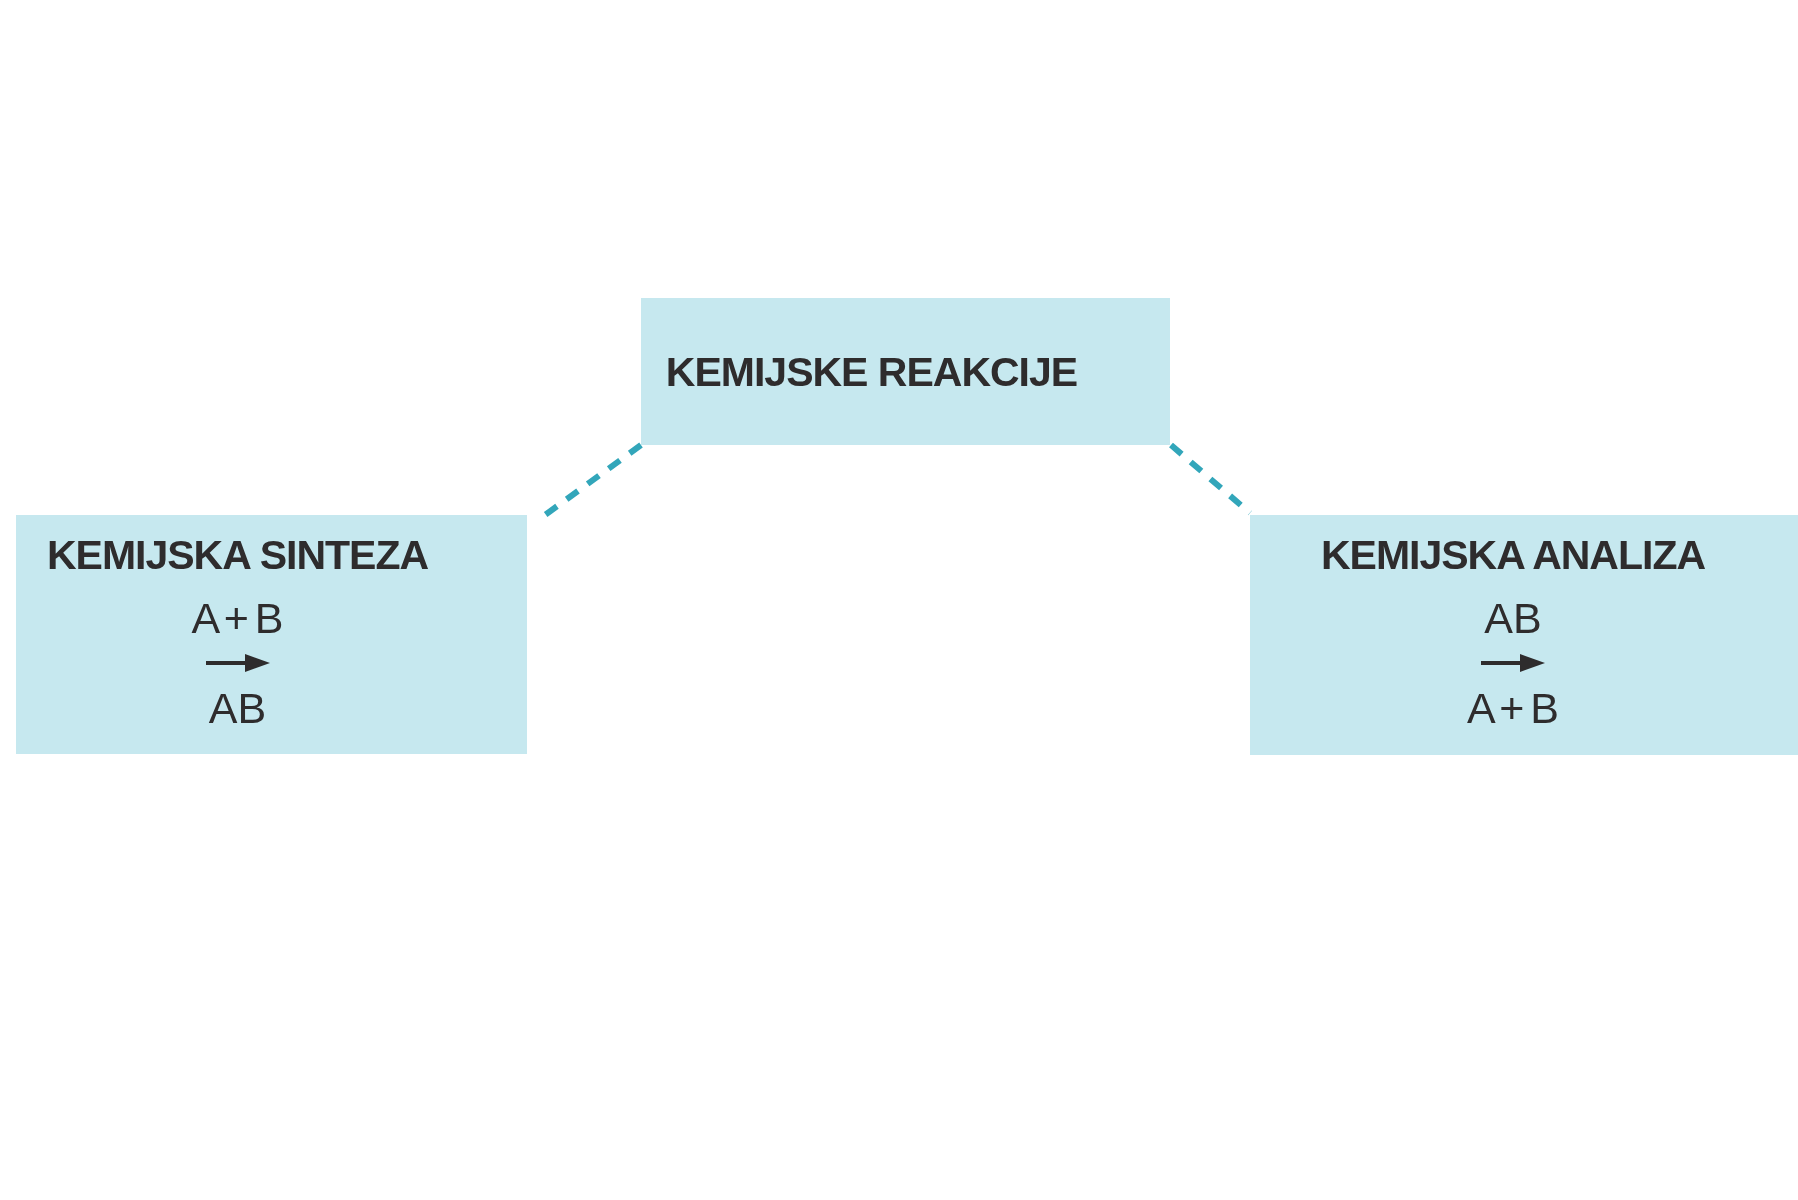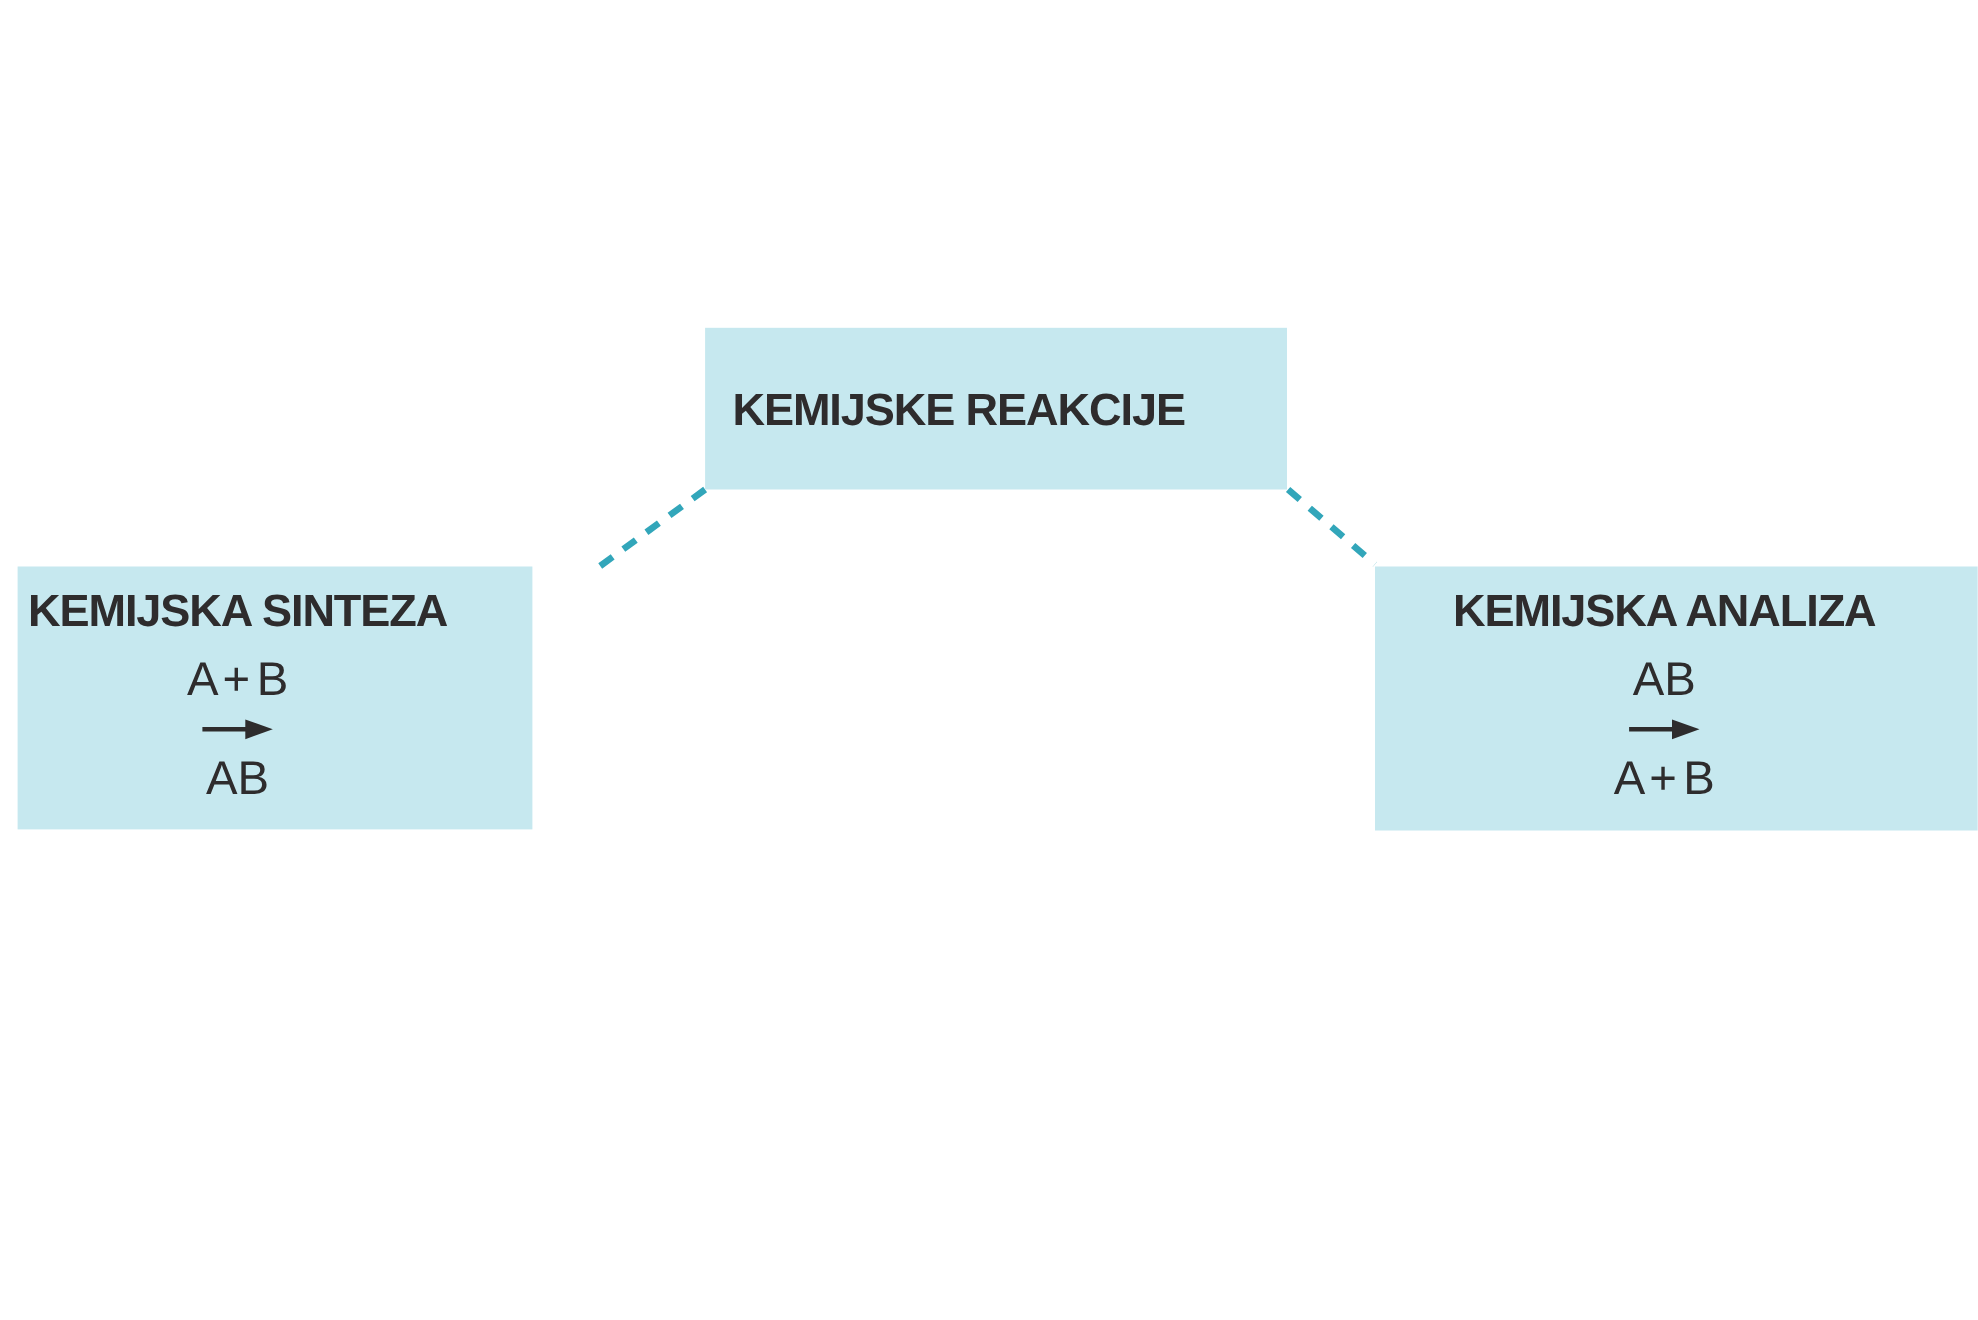--- a/index.html
+++ b/index.html
@@ -43,21 +43,21 @@
   }
   .node-root {
     left: 641px;
     top: 298px;
     width: 529px;
     height: 147px;
   }
   .node-left {
     left: 16px;
     top: 515px;
-    width: 468px;
+    width: 511px;
     height: 239px;
   }
   .node-right {
     left: 1250px;
     top: 515px;
     width: 594px;
     height: 240px;
   }
   .node-title {
     font-size: 41px;

